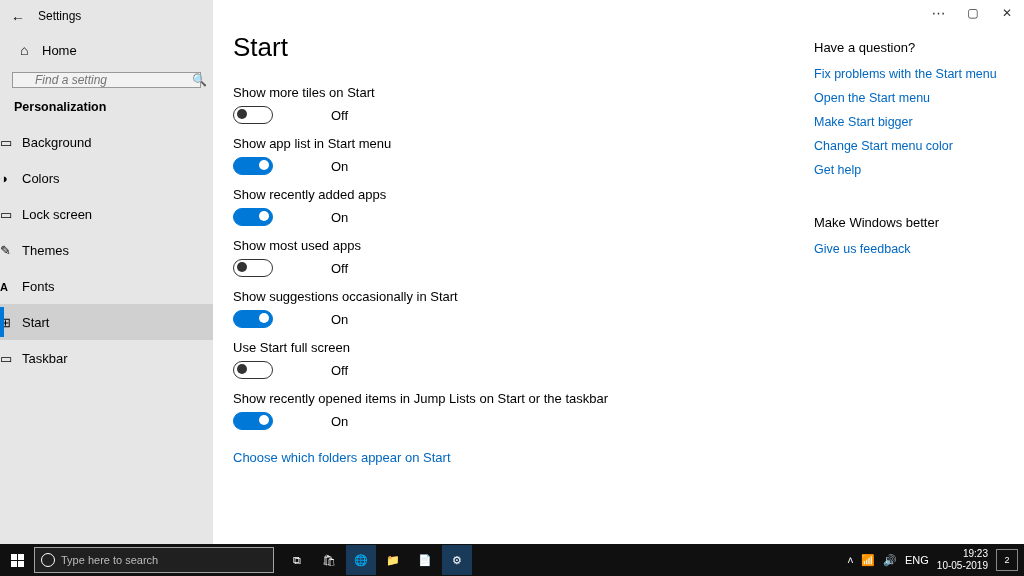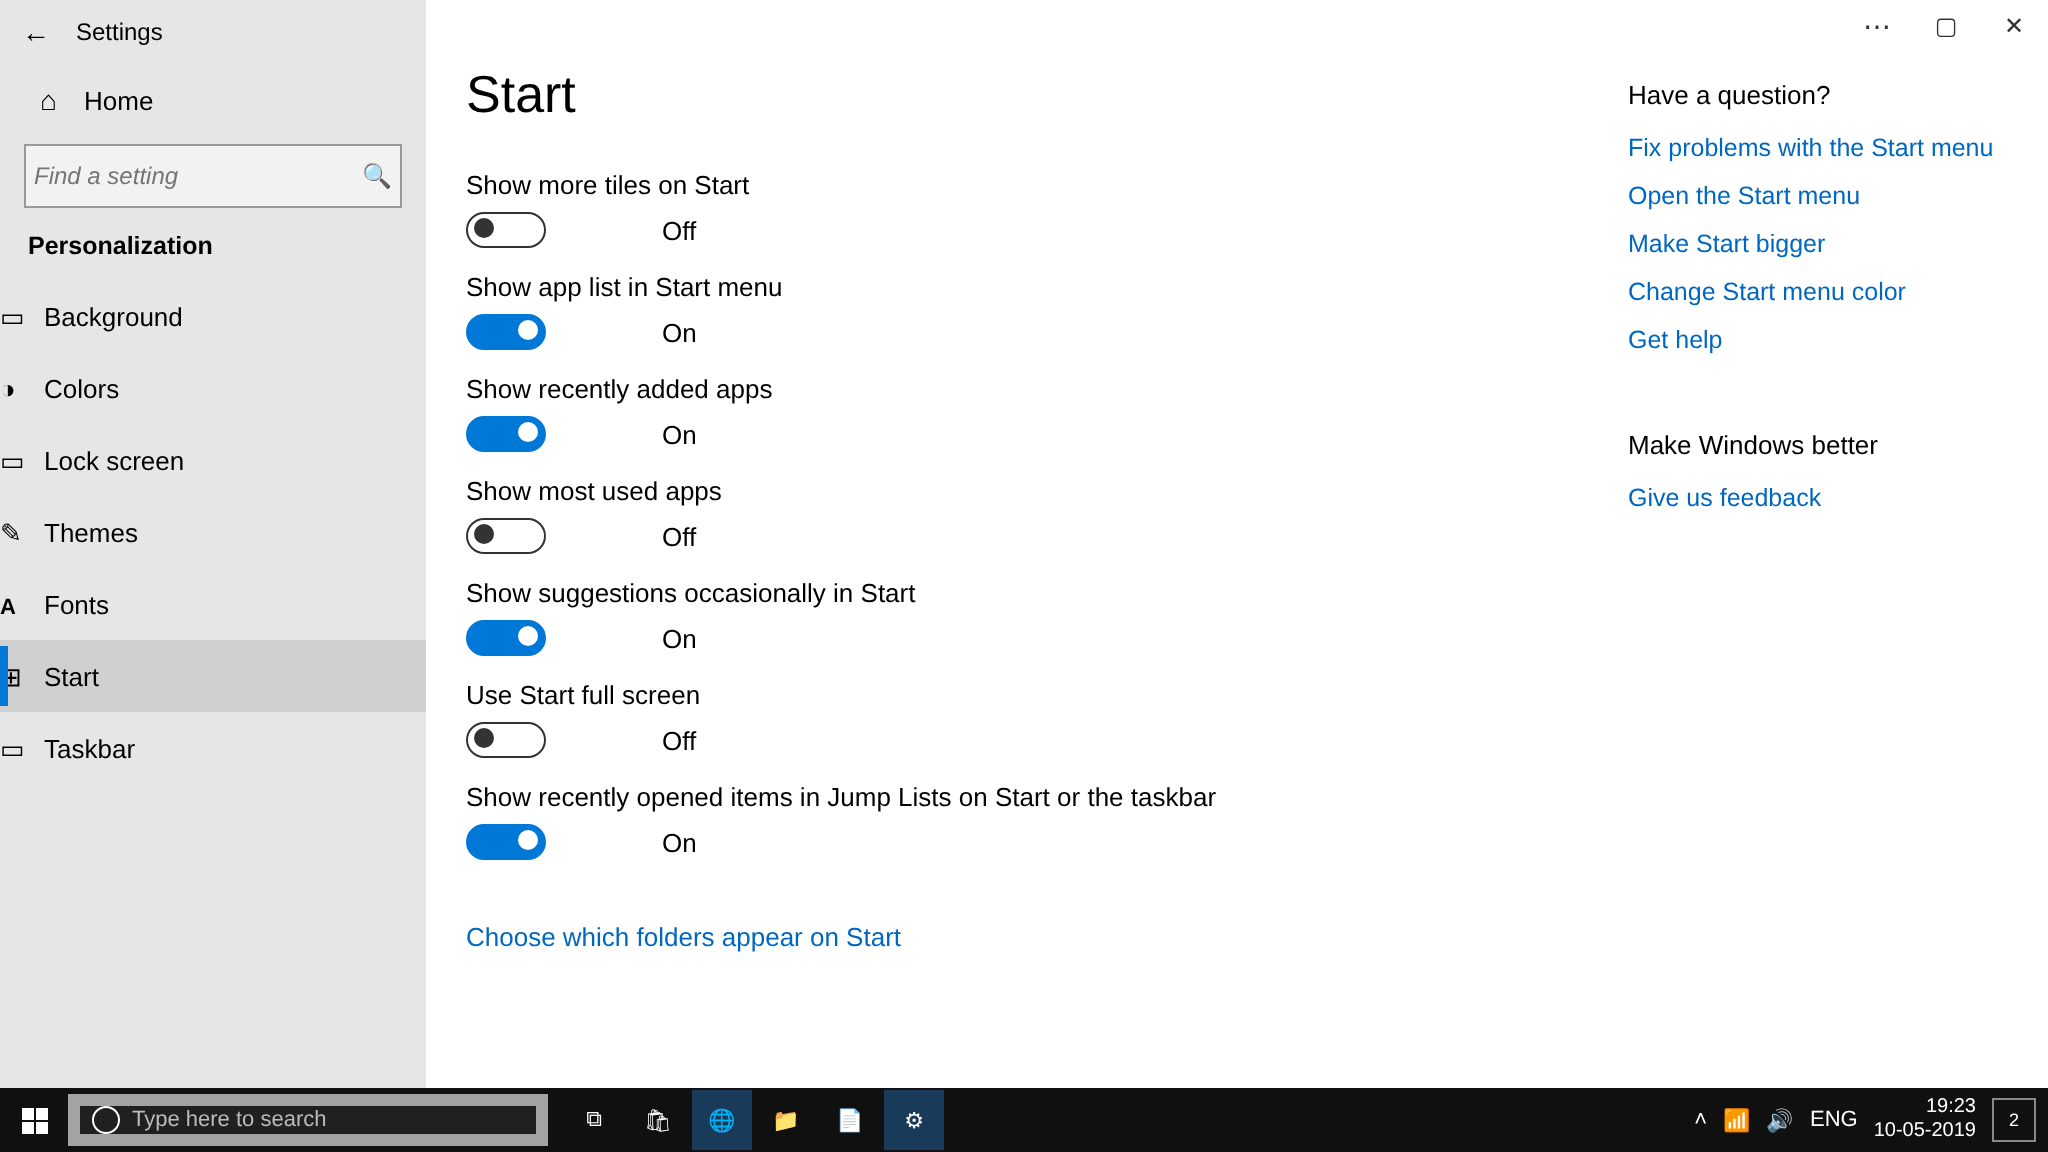--- a/index.html
+++ b/index.html
@@ -3,21 +3,21 @@
 <meta charset="utf-8">
 <style>
   * { box-sizing: border-box; margin: 0; padding: 0; font-family: "Segoe UI", Arial, sans-serif; }
   html, body { width: 1024px; height: 576px; overflow: hidden; background: #fff; }
   .window { width: 1024px; height: 544px; background: #fff; display: flex; position: relative; }
   .sidebar { width: 213px; height: 544px; background: #e6e6e6; display: flex; flex-direction: column; }
   .titlebar { display: flex; align-items: center; height: 32px; padding: 0 8px; font-size: 12px; color: #000; }
   .back-arrow { width: 20px; text-align: center; font-size: 14px; margin-right: 10px; cursor: default; }
   .home-row { display: flex; align-items: center; height: 36px; padding: 0 20px; font-size: 13px; color: #000; cursor: default; }
   .home-row .icon-slot { width: 22px; display: inline-block; }
-  .search-box { margin: 4px 12px 10px 12px; height: 32px; border: 1px solid #999; background: #f2f2f2; display: flex; align-items: center; padding: 0 4px; }
+  .search-box { margin: 4px 12px 10px 12px; height: 16px; border: 1px solid #999; background: #f2f2f2; display: flex; align-items: center; padding: 0 22px; }
   .search-box input { flex: 1; background: transparent; border: none; outline: none; font-size: 12px; font-style: italic; color: #555; }
   .search-box .s-icon { font-size: 12px; color: #555; }
   .cat-title { padding: 2px 10px 10px 14px; font-size: 12.5px; font-weight: 600; }
   .nav-item { display: flex; align-items: center; height: 36px; padding: 0 0; font-size: 13px; color: #000; cursor: default; }
   .nav-item .icon-slot { width: 22px; display: inline-flex; align-items: center; }
   .nav-item.active { background: #d0d0d0; position: relative; }
   .nav-item.active::before { content: ""; position: absolute; left: 0; top: 3px; bottom: 3px; width: 4px; background: #0078d7; }
   .ico { width: 14px; height: 14px; display: inline-block; }
   
   .i-home::before { content: "⌂"; font-size: 14px; }
@@ -33,37 +33,37 @@
   .settings-col { flex: 1; max-width: 560px; }
   .page-title { font-size: 26px; font-weight: 400; margin-bottom: 22px; }
   .setting { margin-bottom: 12px; }
   .setting .label { font-size: 13px; color: #000; margin-bottom: 6px; }
   .toggle-row { display: flex; align-items: center; gap: 10px; }
   .toggle { width: 40px; height: 18px; border: 1px solid #333; border-radius: 10px; position: relative; background: #fff; cursor: pointer; }
   .toggle .knob { position: absolute; top: 2px; left: 3px; width: 10px; height: 10px; border-radius: 50%; background: #333; }
   .toggle.on { background: #0078d7; border-color: #0078d7; }
   .toggle.on .knob { left: auto; right: 3px; background: #fff; }
   .state-text { font-size: 13px; margin-left: 48px; }
-  .link { font-size: 13px; color: #0067c0; cursor: pointer; margin-top: 19px; display: inline-block; }
+  .link { font-size: 13px; color: #0067c0; cursor: pointer; margin-top: 8px; display: inline-block; }
 
   .right-col { width: 190px; margin-left: 25px; padding-top: 8px; }
   .right-col .h { font-size: 13px; color: #000; margin-bottom: 12px; }
   .right-col .lnk { display: block; font-size: 12.5px; color: #0067c0; margin-bottom: 10px; cursor: pointer; }
   .right-col .spacer { height: 28px; }
 
   .win-controls { position: absolute; top: 0; right: 0; display: flex; }
   .win-controls .wc { width: 34px; height: 26px; display: flex; align-items: center; justify-content: center; font-size: 12px; color: #333; cursor: default; }
   .win-controls .wc.dots { font-size: 14px; letter-spacing: 1px; }
 
   
   .taskbar { position: absolute; left: 0; top: 544px; width: 1024px; height: 32px; background: #101010; color: #fff; display: flex; align-items: center; font-size: 11px; }
   .tb-start { width: 34px; height: 32px; display: flex; align-items: center; justify-content: center; }
   .tb-start .grid { display: grid; grid-template-columns: 6px 6px; grid-template-rows: 6px 6px; gap: 1px; }
   .tb-start .grid span { background: #fff; }
-  .tb-search { display: flex; align-items: center; background: #202020; border: 6px solid #a3a3a3; height: 26px; width: 240px; padding: 0 6px; gap: 6px; }
+  .tb-search { display: flex; align-items: center; background: #202020; border: 1px solid #a3a3a3; height: 26px; width: 240px; padding: 0 6px; gap: 6px; }
   .tb-search .circ { width: 14px; height: 14px; border: 1.5px solid #fff; border-radius: 50%; }
   .tb-search span.txt { color: #bbb; }
   .tb-icons { display: flex; align-items: center; gap: 2px; margin-left: 8px; }
   .tb-icons .ti { width: 30px; height: 30px; display: flex; align-items: center; justify-content: center; cursor: default; }
   .tb-icons .ti.active { background: #1a3a5a; }
   .tb-right { margin-left: auto; display: flex; align-items: center; gap: 8px; padding-right: 6px; }
   .tb-right .tri { font-size: 11px; color: #fff; cursor: default; }
   .tb-right .clock { text-align: right; line-height: 12px; font-size: 10px; }
   .tb-right .notif { width: 22px; height: 22px; border: 1px solid #888; display: flex; align-items: center; justify-content: center; font-size: 9px; }
 </style>

